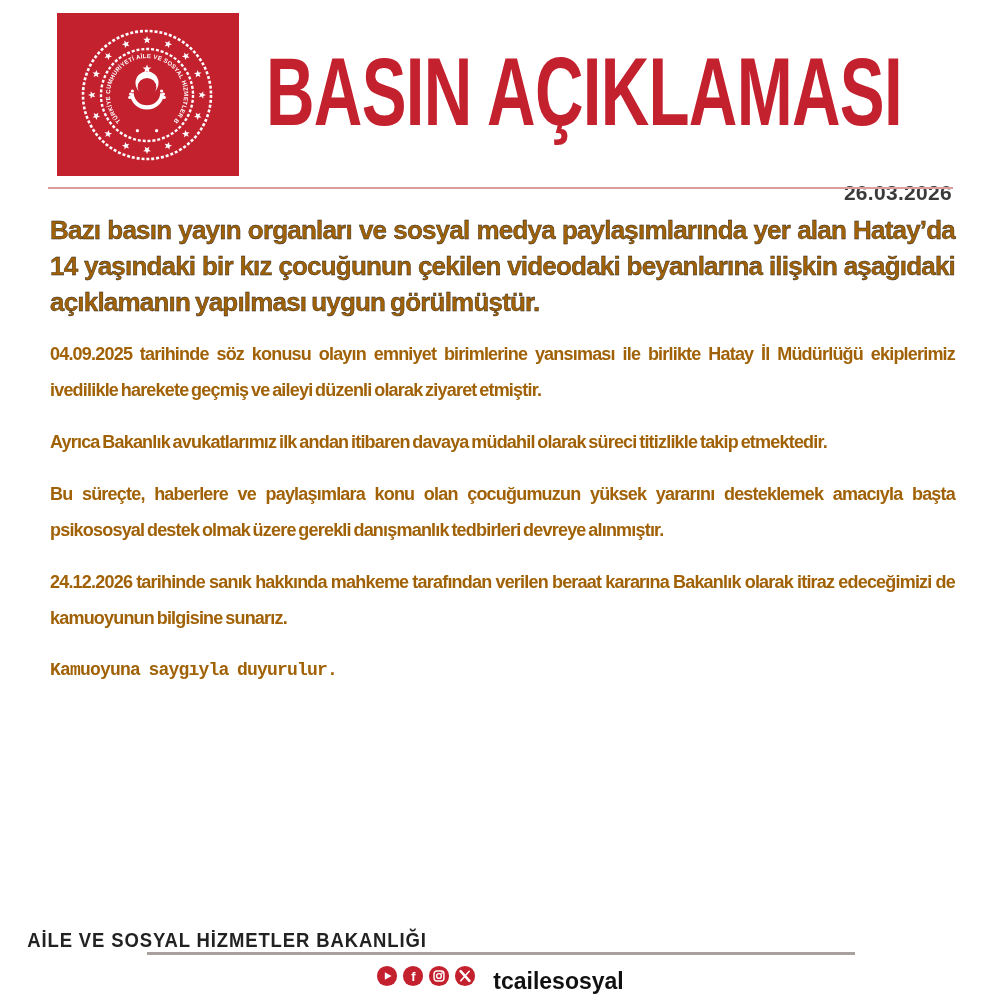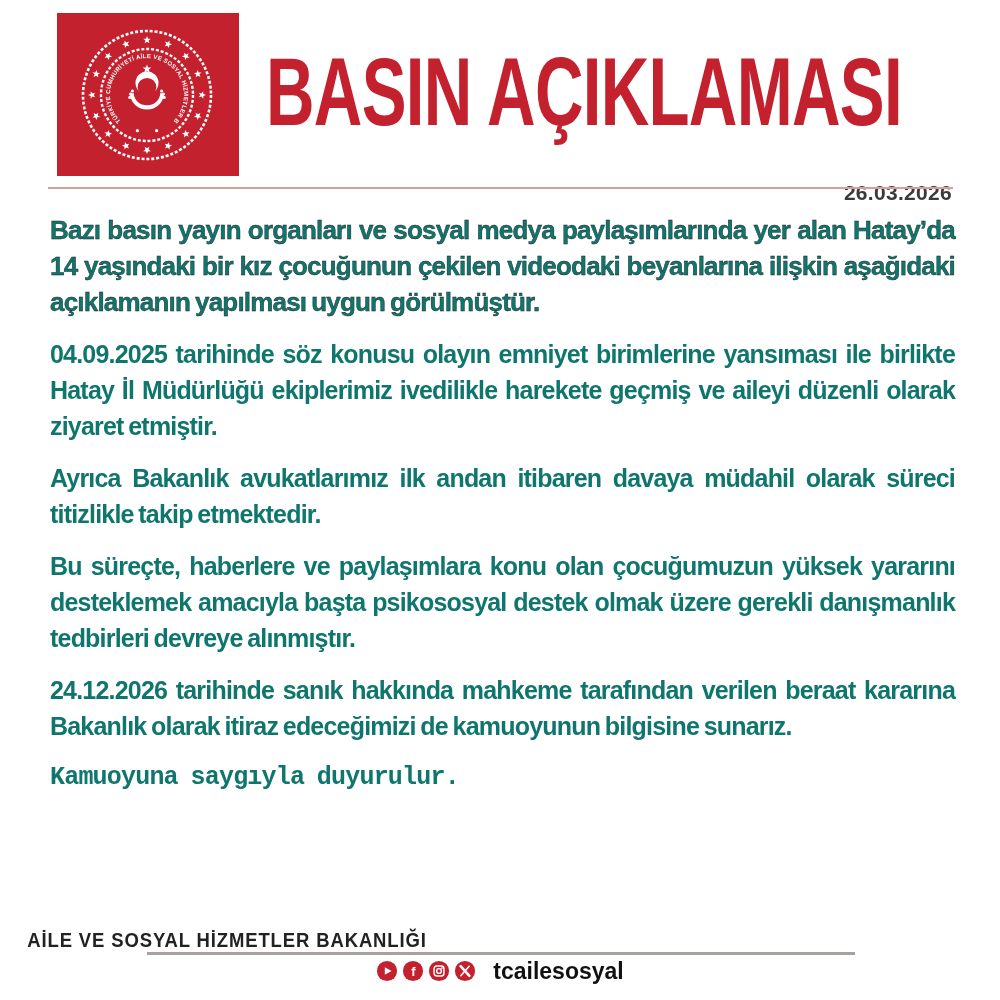--- a/index.html
+++ b/index.html
@@ -23,25 +23,25 @@
     font-size:21px;font-weight:bold;color:#3a3a3a;letter-spacing:0.3px;margin-top:29px;
   }
   .header-rule{
     position:absolute;left:48px;right:47px;top:187px;height:2px;
     background:#DC9C9C;
   }
 
   
   .doc-body{
     position:absolute;left:50px;right:45px;top:212px;
-    color:#0f766e;text-align:justify;
+    color:#a16207;text-align:justify;
   }
   .doc-body p{
     margin:0 0 16px 0;
-    font-size:25px;line-height:36px;font-weight:bold;
+    font-size:18px;line-height:36px;font-weight:bold;
     letter-spacing:-0.8px;word-spacing:-1.5px;
   }
   .doc-body p.lead{
     font-size:26px;
     -webkit-text-stroke:0.4px #1C1C1C;
   }
   .doc-body p.last{text-align:left;font-family:Liberation Mono, monospace;}
 
   
   .ministry-name{
@@ -55,21 +55,21 @@
     background:#A8A19F;
   }
   .social-row{
     position:absolute;left:0;right:0;top:960px;
     display:flex;justify-content:center;align-items:center;gap:4px;
   }
   .sicon{width:22px;height:22px;display:block;}
   .sicon svg{display:block;width:22px;height:22px;}
   .social-handle{
     margin-left:13px;font-size:23px;font-weight:bold;color:#111111;
-    letter-spacing:0px;line-height:22px;
+    letter-spacing:0px;line-height:22px;margin-top:10px;
   }
 </style>
 </head>
 <body>
 
 <div class="logo-box">
   <svg viewBox="0 0 182 163">
     <defs>
       <path id="st" d="M0,-4 L1.0,-1.375 L3.80,-1.24 L1.617,0.525 L2.35,3.24 L0,1.7 L-2.35,3.24 L-1.617,0.525 L-3.80,-1.24 L-1.0,-1.375 Z" fill="#ffffff"></path>
       <g id="hand">

